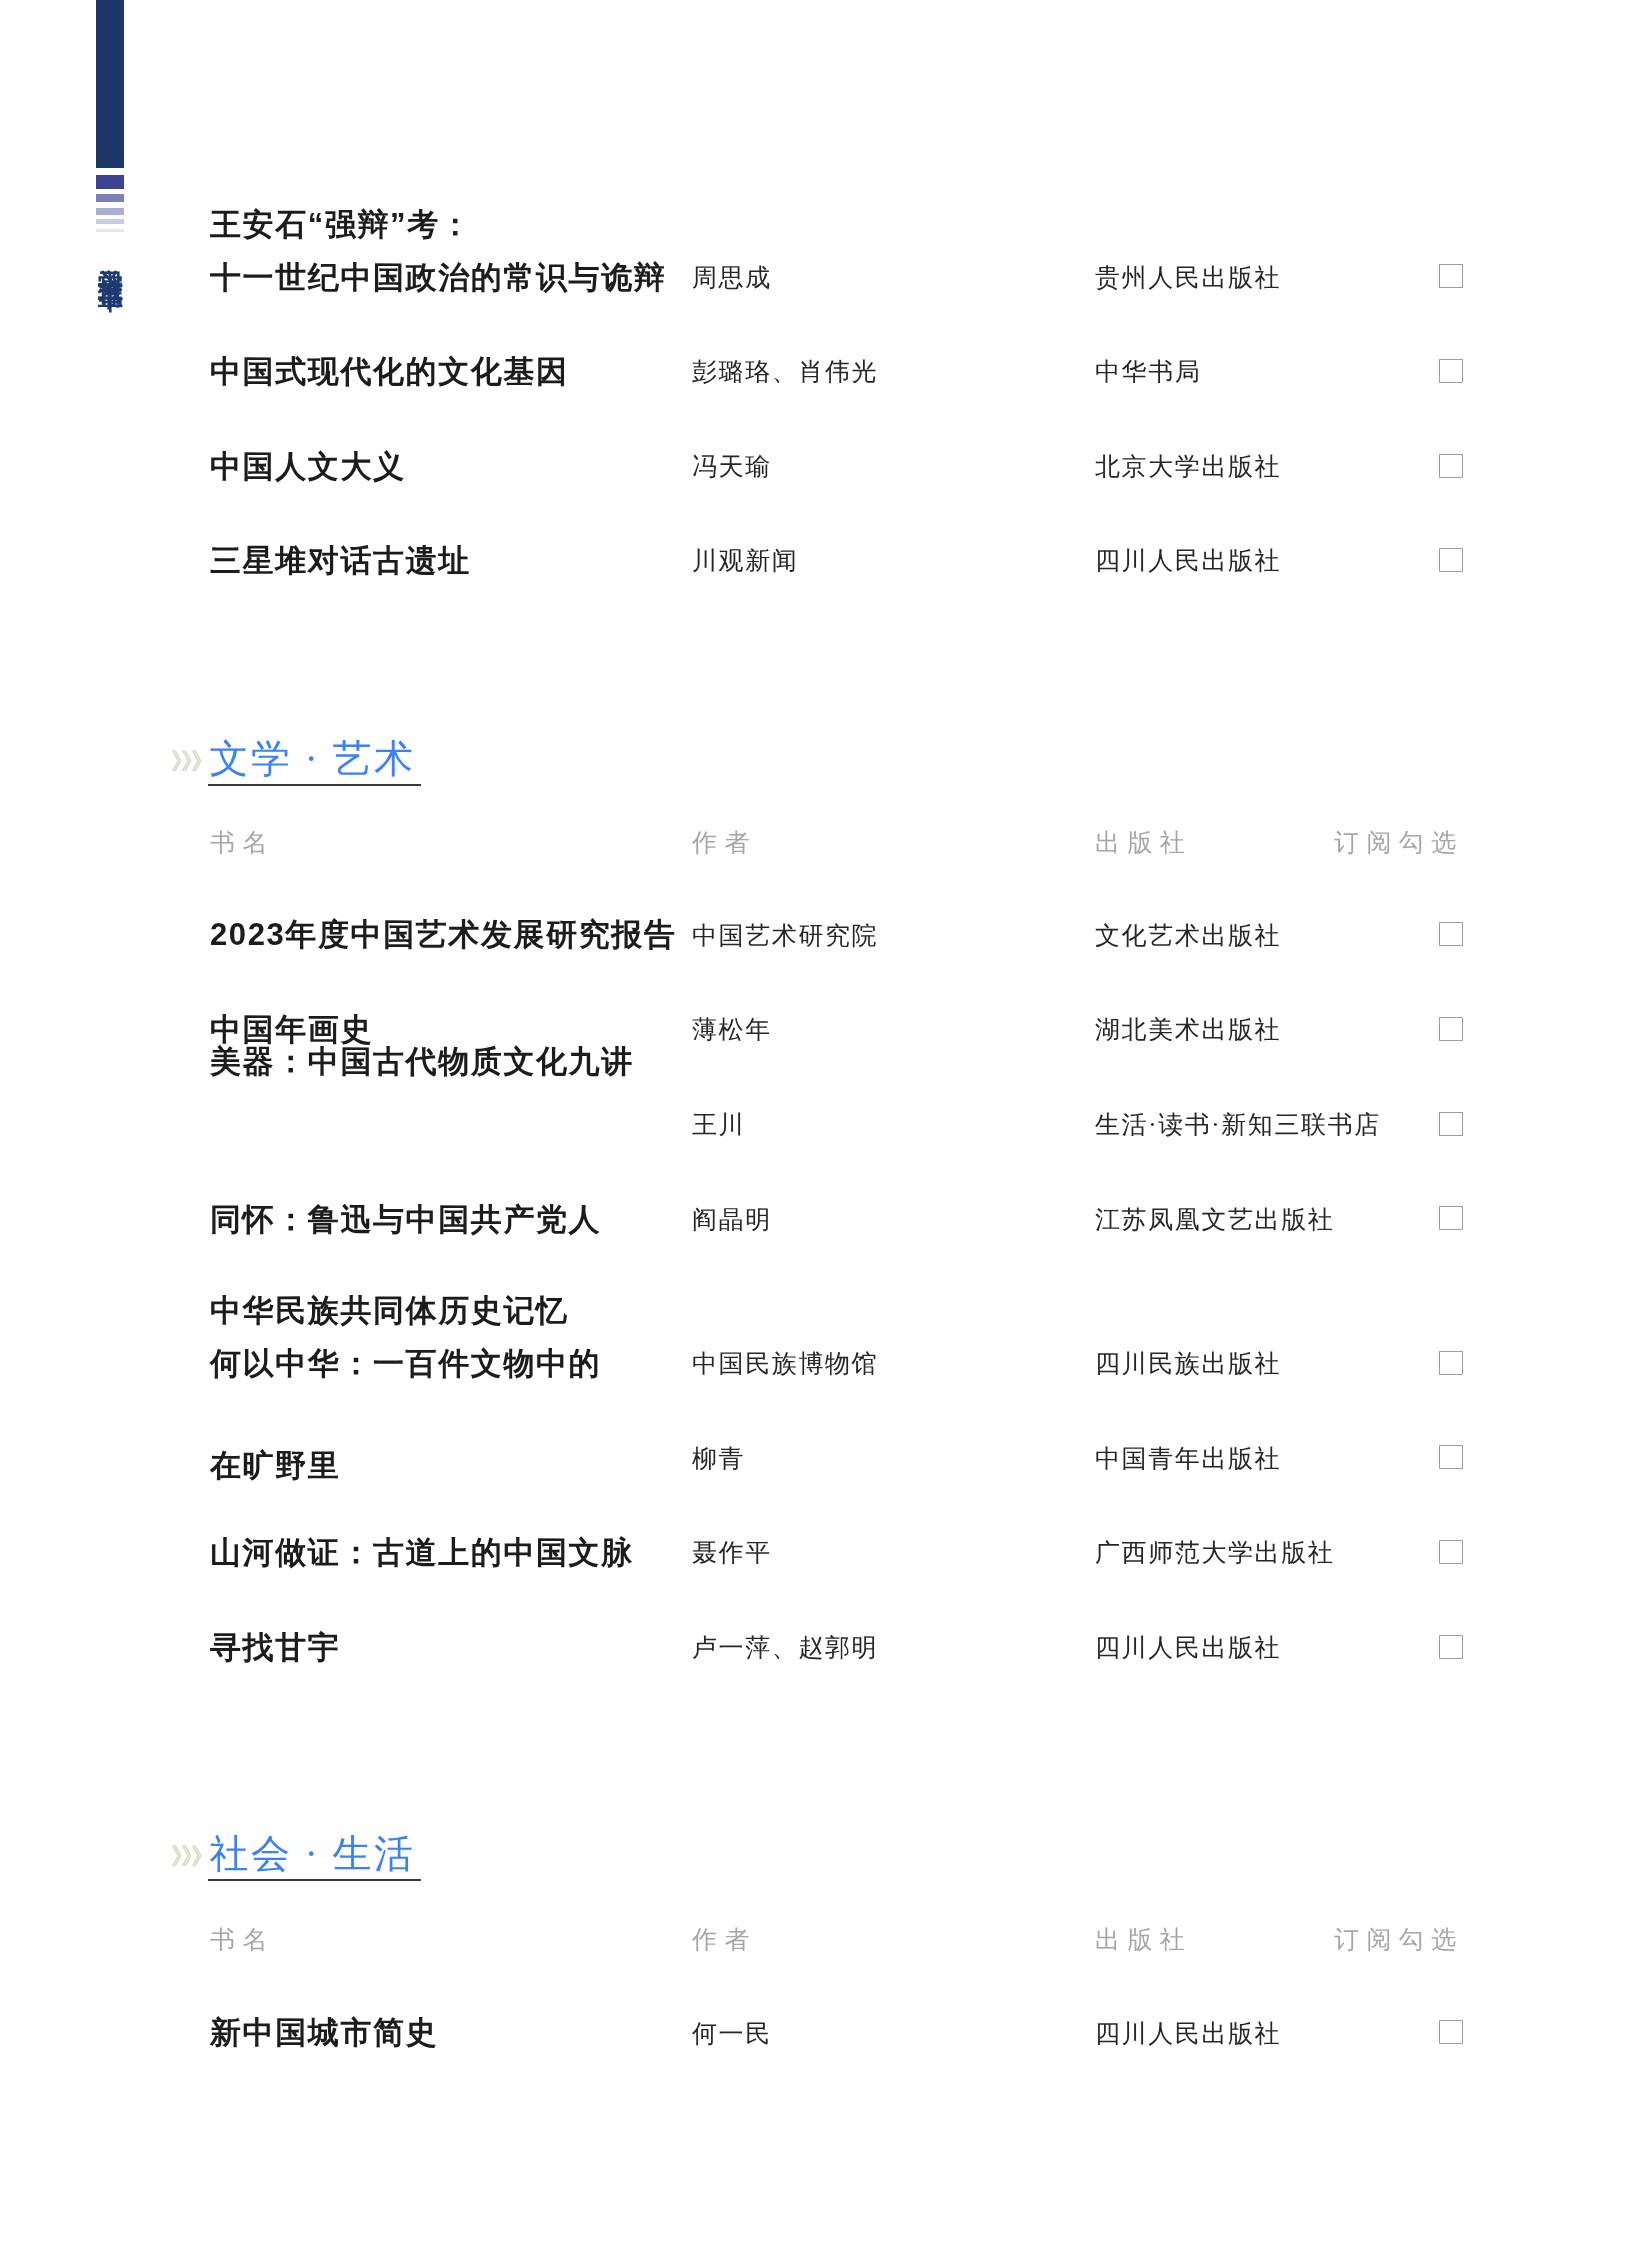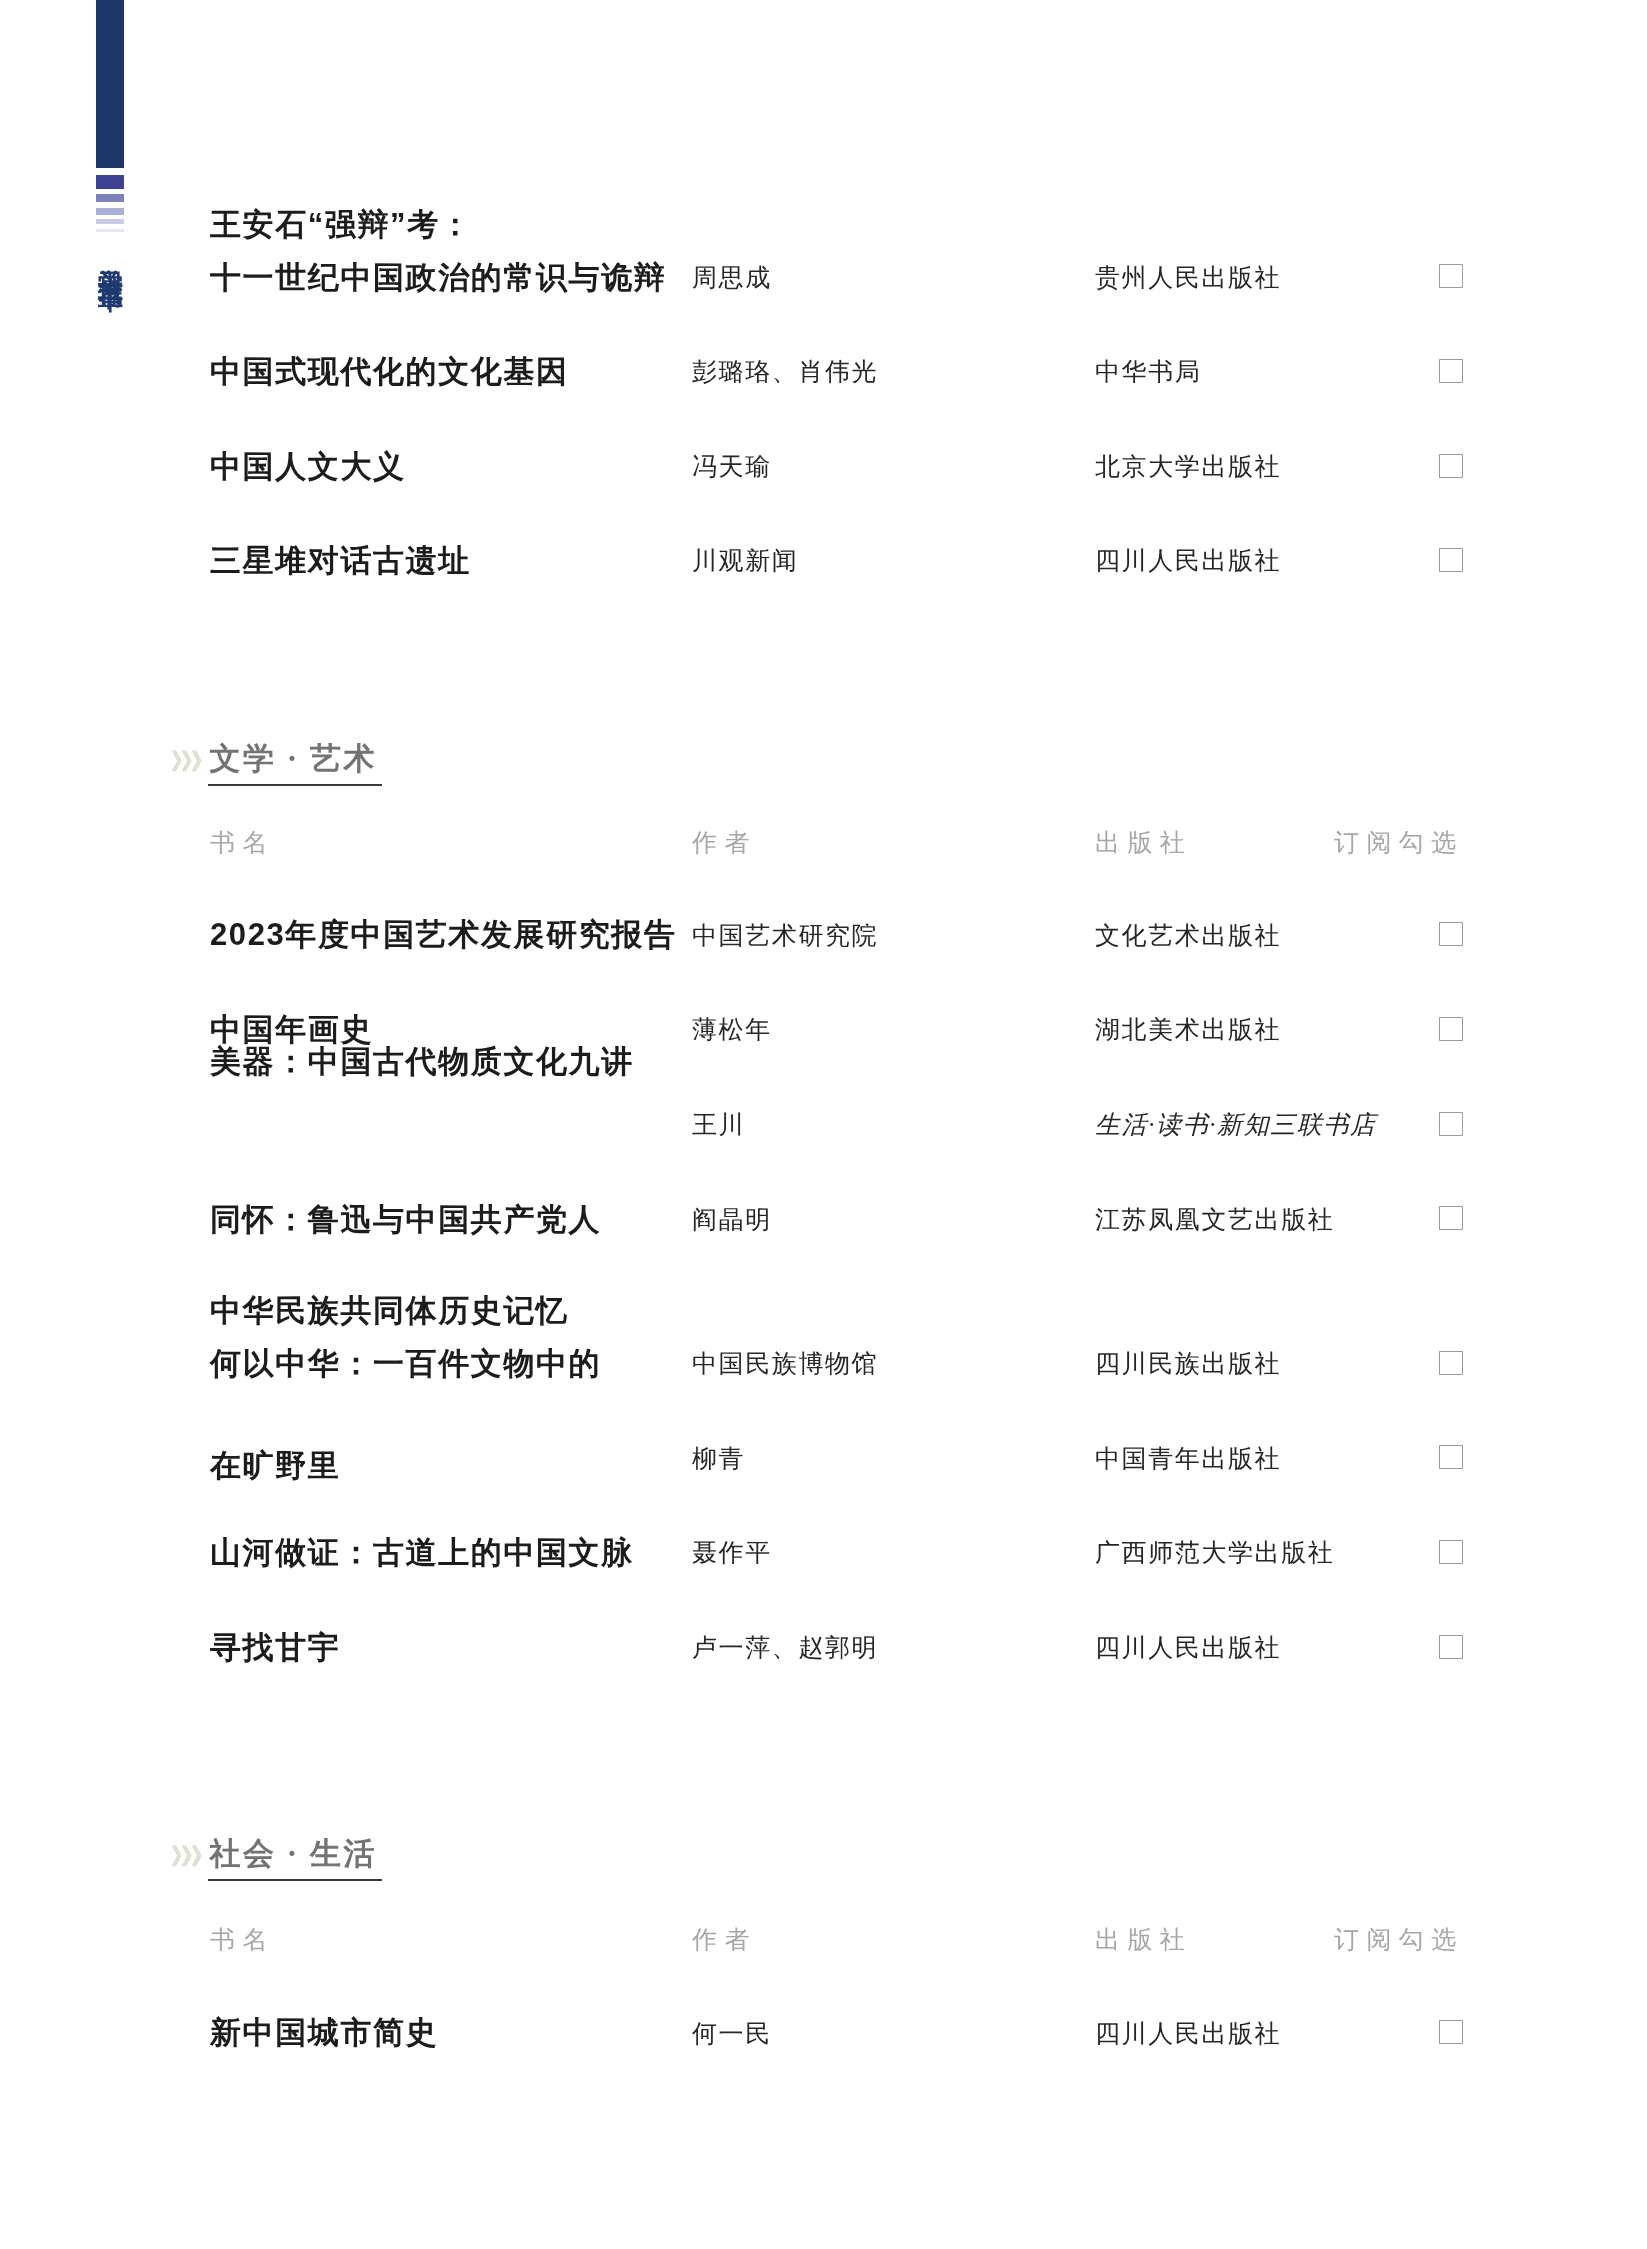--- a/index.html
+++ b/index.html
@@ -12,21 +12,21 @@
   .vlabel{position:absolute;left:94px;top:250px;width:33px;
           writing-mode:vertical-rl;text-orientation:upright;
           font-size:25px;font-weight:600;color:#1e3a70;letter-spacing:3.3px;}
 
   
   .title{font-family:"Liberation Sans","DejaVu Sans",sans-serif;font-size:31px;font-weight:600;
          color:#1c1c1c;letter-spacing:1.6px;line-height:36px;white-space:nowrap;}
   .title.two{line-height:53px;}
   .kai{font-size:25px;color:#262626;letter-spacing:1.6px;line-height:30px;white-space:nowrap;}
   .colhead{font-size:25px;color:#a6a6a6;letter-spacing:7.4px;line-height:30px;white-space:nowrap;}
-  .sec-title{display:inline-block;font-size:31px;font-weight:700;color:#737373;letter-spacing:2.5px;
+  .sec-title{display:inline-block;font-size:39px;font-weight:400;color:#3b82f6;letter-spacing:2.5px;
              line-height:35px;padding:0 5px 8.2px 1.6px;border-bottom:2.5px solid #3a3a3a;white-space:nowrap;}
   .chev{font-size:23px;color:#d9dcc8;letter-spacing:-13px;font-weight:700;white-space:nowrap;}
 
   
   .checkbox{width:22px;height:22px;border:1.6px solid #9b9b9b;background:#ffffff;border-radius:0.8px;}
 </style>
 </head>
 <body>
 
 <div class="page">
@@ -77,21 +77,21 @@
   <div class="abs kai" style="left:1095px;top:921px;">文化艺术出版社</div>
   <div class="abs checkbox" style="left:1439px;top:922px;"></div>
 
   <div class="abs title" style="left:210px;top:1012px;">中国年画史</div>
   <div class="abs kai" style="left:692px;top:1015px;">薄松年</div>
   <div class="abs kai" style="left:1095px;top:1015px;">湖北美术出版社</div>
   <div class="abs checkbox" style="left:1439px;top:1017px;"></div>
 
   <div class="abs title" style="left:210px;top:1044px;">美器：中国古代物质文化九讲</div>
   <div class="abs kai" style="left:692px;top:1110px;">王川</div>
-  <div class="abs kai" style="left:1095px;top:1110px;font-style:italic;">生活·读书·新知三联书店</div>
+  <div class="abs kai" style="left:1095px;top:1110px;">生活·读书·新知三联书店</div>
   <div class="abs checkbox" style="left:1439px;top:1112px;"></div>
 
   <div class="abs title" style="left:210px;top:1202px;">同怀：鲁迅与中国共产党人</div>
   <div class="abs kai" style="left:692px;top:1205px;">阎晶明</div>
   <div class="abs kai" style="left:1095px;top:1205px;">江苏凤凰文艺出版社</div>
   <div class="abs checkbox" style="left:1439px;top:1206px;"></div>
 
   <div class="abs title two" style="left:210px;top:1284px;">
     <span style="display:block;">中华民族共同体历史记忆</span>
     <span style="display:block;">何以中华：一百件文物中的</span>

